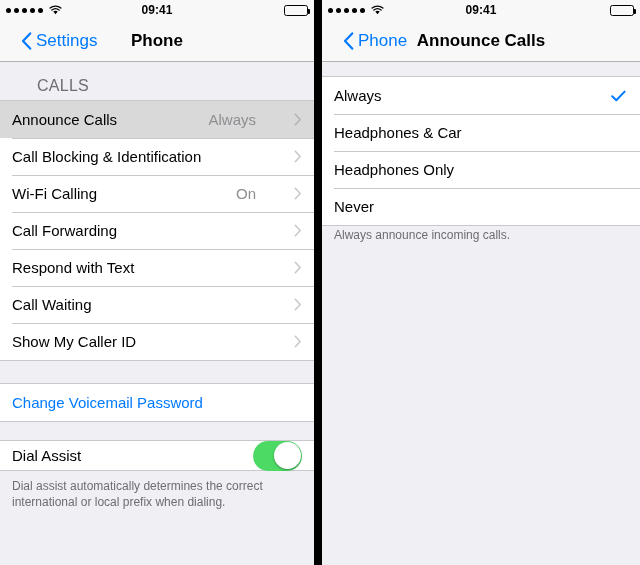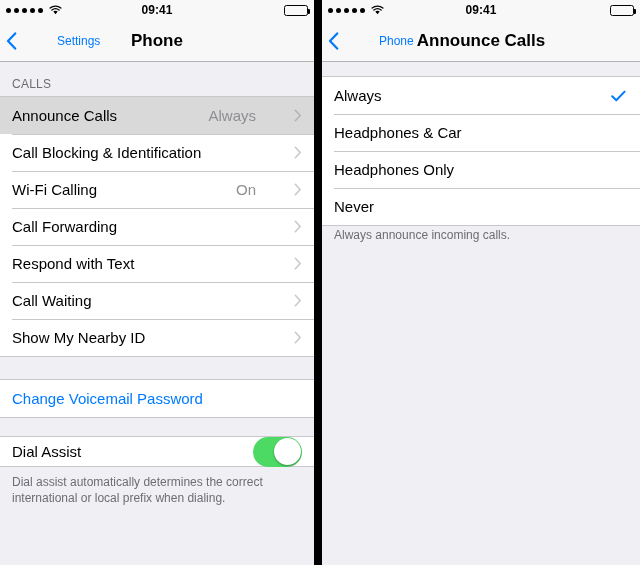--- a/index.html
+++ b/index.html
@@ -106,26 +106,25 @@
     border-bottom: 1px solid #b2b2b2;
     display: flex;
     align-items: center;
     position: relative;
     flex: none;
     box-sizing: border-box;
   }
   .nav-back {
     display: flex;
     align-items: center;
-    padding-left: 6px;
+    padding-left: 21px;
     color: #007aff;
-    font-size: 12px;
+    font-size: 17px;
     cursor: pointer;
     z-index: 2;
-    gap: 36px;
   }
   .nav-back .chev {
     display: inline-block;
     line-height: 0;
     margin-right: 4px;
   }
   .nav-title {
     position: absolute;
     left: 0; right: 0;
     text-align: center;
@@ -135,25 +134,26 @@
     pointer-events: none;
   }
 
   
   .content {
     flex: 1 1 auto;
     background: #efeff4;
     overflow: hidden;
   }
   .group-header {
-    font-size: 12px;
+    font-size: 16px;
     color: #6d6d72;
     letter-spacing: 0.25px;
     padding: 15px 0 5px 12px;
     text-transform: uppercase;
+    margin-left: 25px;
   }
   .group-gap {
     height: 22px;
   }
   .group-gap.small { height: 18px; }
   .table {
     background: #ffffff;
     border-top: 1px solid #c8c7cc;
     border-bottom: 1px solid #c8c7cc;
   }
@@ -343,21 +343,21 @@
           <span class="row-label">Call Waiting</span>
           <span class="row-value"></span>
           <span class="chevron">
             <svg width="8" height="13" viewBox="0 0 8 13">
                 <path d="M1.3 1.2 L6.2 6.5 L1.3 11.8" stroke="#c7c7cc" stroke-width="1.5" fill="none" stroke-linecap="round" stroke-linejoin="round"></path>
               </svg>
           </span>
         </div>
 
         <div class="row">
-          <span class="row-label">Show My Nearby ID</span>
+          <span class="row-label">Show My Caller ID</span>
           <span class="row-value"></span>
           <span class="chevron">
             <svg width="8" height="13" viewBox="0 0 8 13">
                 <path d="M1.3 1.2 L6.2 6.5 L1.3 11.8" stroke="#c7c7cc" stroke-width="1.5" fill="none" stroke-linecap="round" stroke-linejoin="round"></path>
               </svg>
           </span>
         </div>
 
       </div>
 

